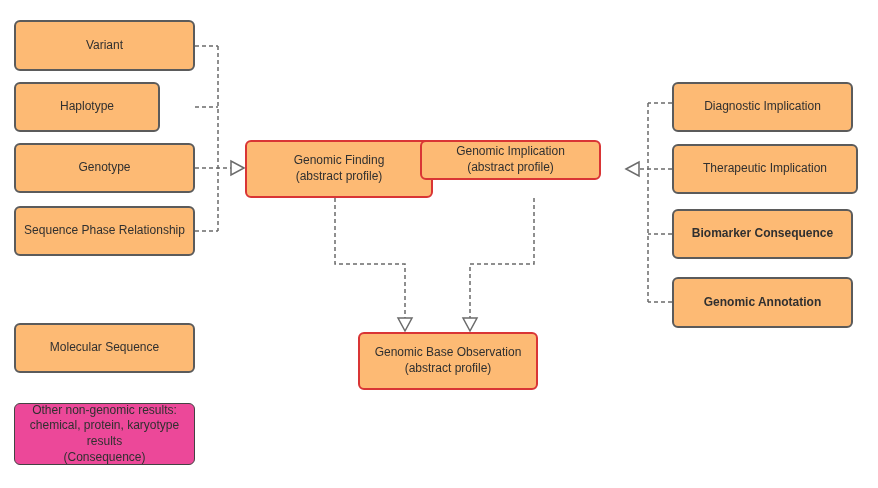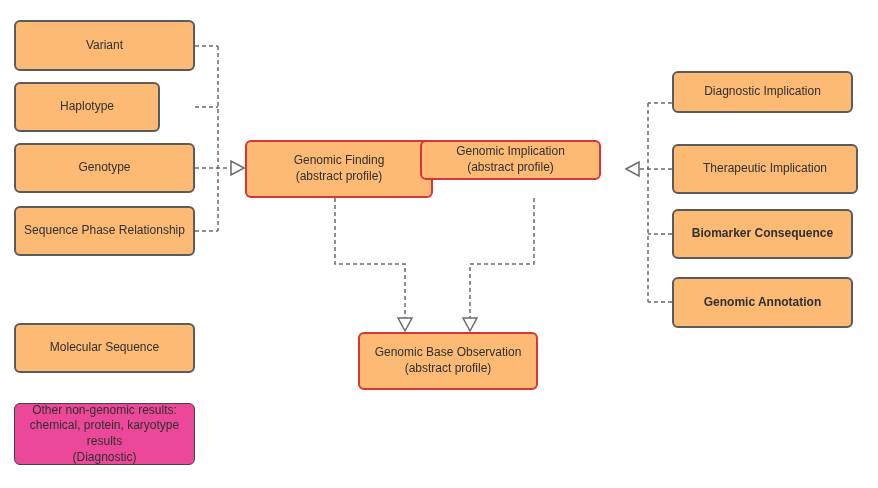--- a/index.html
+++ b/index.html
@@ -61,37 +61,37 @@
   </div>
   <div class="node" style="left:14px;top:206px;width:181px;height:50px">
     <span>Sequence Phase Relationship</span>
   </div>
   <div class="node" style="left:14px;top:323px;width:181px;height:50px">
     <span>Molecular Sequence</span>
   </div>
   <div class="node plain" style="left:14px;top:403px;width:181px;height:62px">
     <span class="line">Other non-genomic results:</span>
     <span class="line">chemical, protein, karyotype results</span>
-    <span class="line">(Diagnostic)</span>
+    <span class="line">(Consequence)</span>
   </div>
 
   <div class="node abstract" style="left:245px;top:140px;width:188px;height:58px">
     <span class="line">Genomic Finding</span>
     <span class="line">(abstract profile)</span>
   </div>
   <div class="node abstract" style="left:420px;top:140px;width:181px;height:40px">
     <span class="line">Genomic Implication</span>
     <span class="line">(abstract profile)</span>
   </div>
   <div class="node abstract" style="left:358px;top:332px;width:180px;height:58px">
     <span class="line">Genomic Base Observation</span>
     <span class="line">(abstract profile)</span>
   </div>
 
-  <div class="node" style="left:672px;top:71px;width:181px;height:42px">
+  <div class="node" style="left:672px;top:82px;width:181px;height:50px">
     <span>Diagnostic Implication</span>
   </div>
   <div class="node" style="left:672px;top:144px;width:186px;height:50px">
     <span>Therapeutic Implication</span>
   </div>
   <div class="node" style="left:672px;top:209px;width:181px;height:50px">
     <span class="strong">Biomarker Consequence</span>
   </div>
   <div class="node" style="left:672px;top:277px;width:181px;height:51px">
     <span class="strong">Genomic Annotation</span>

